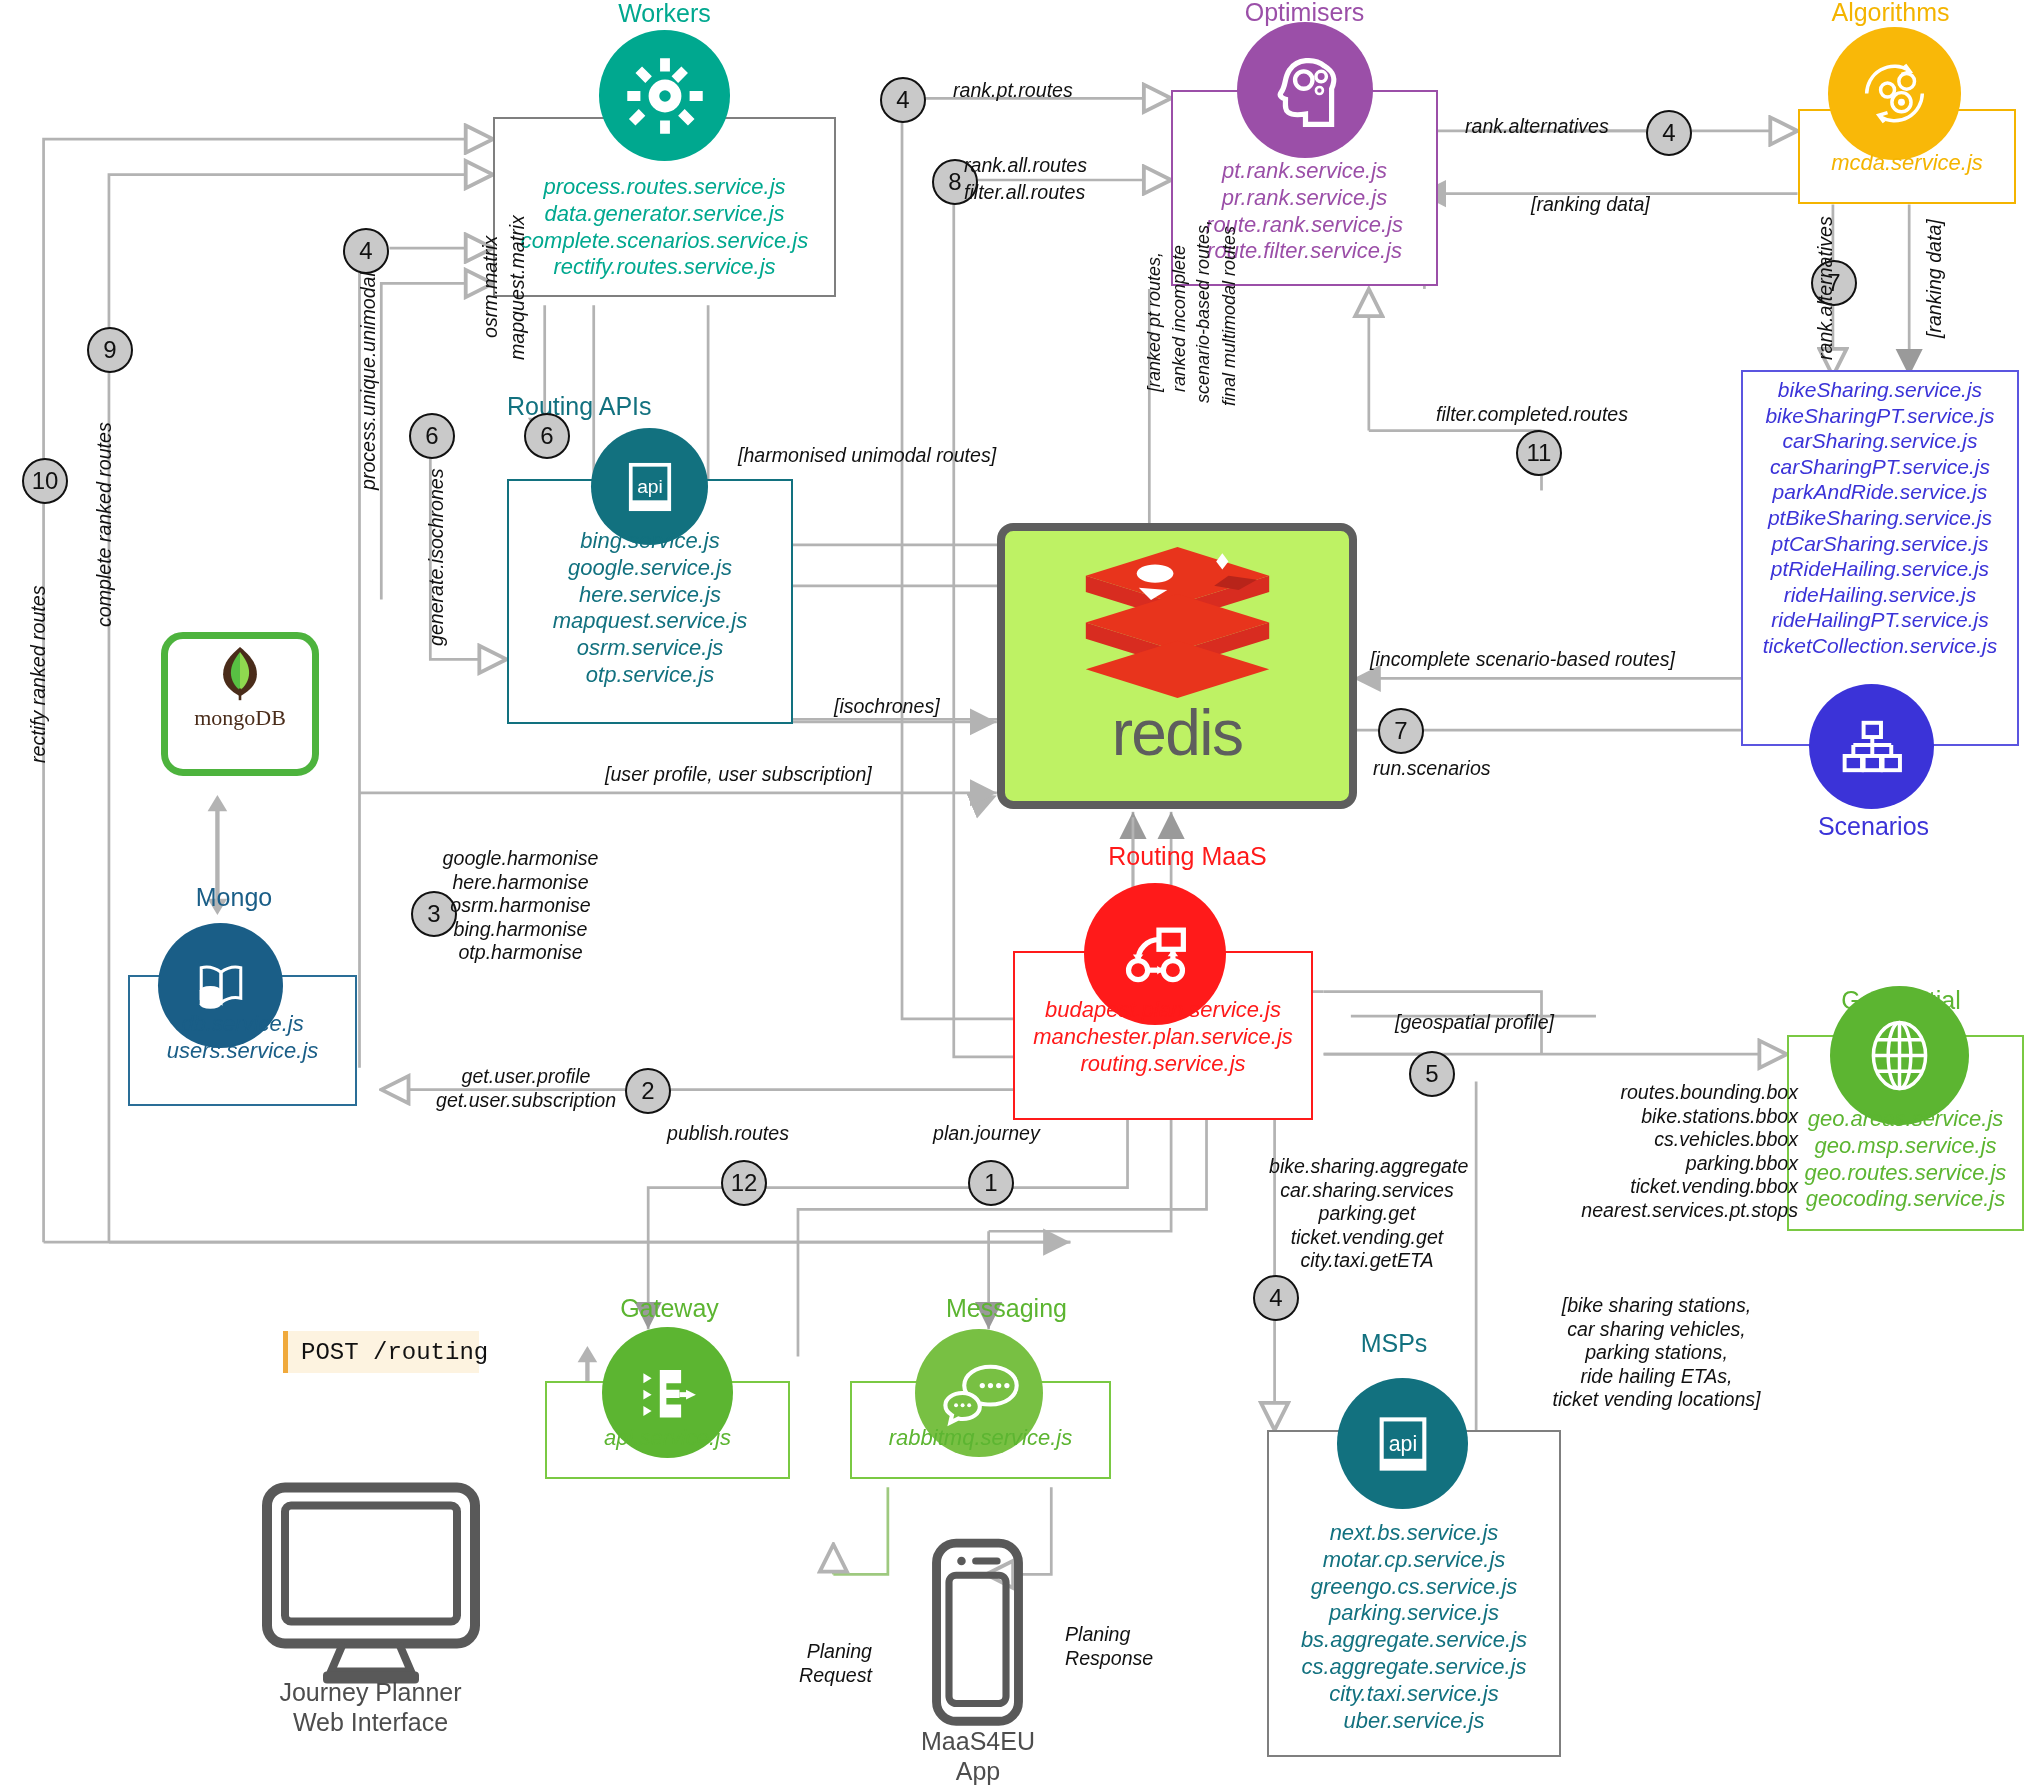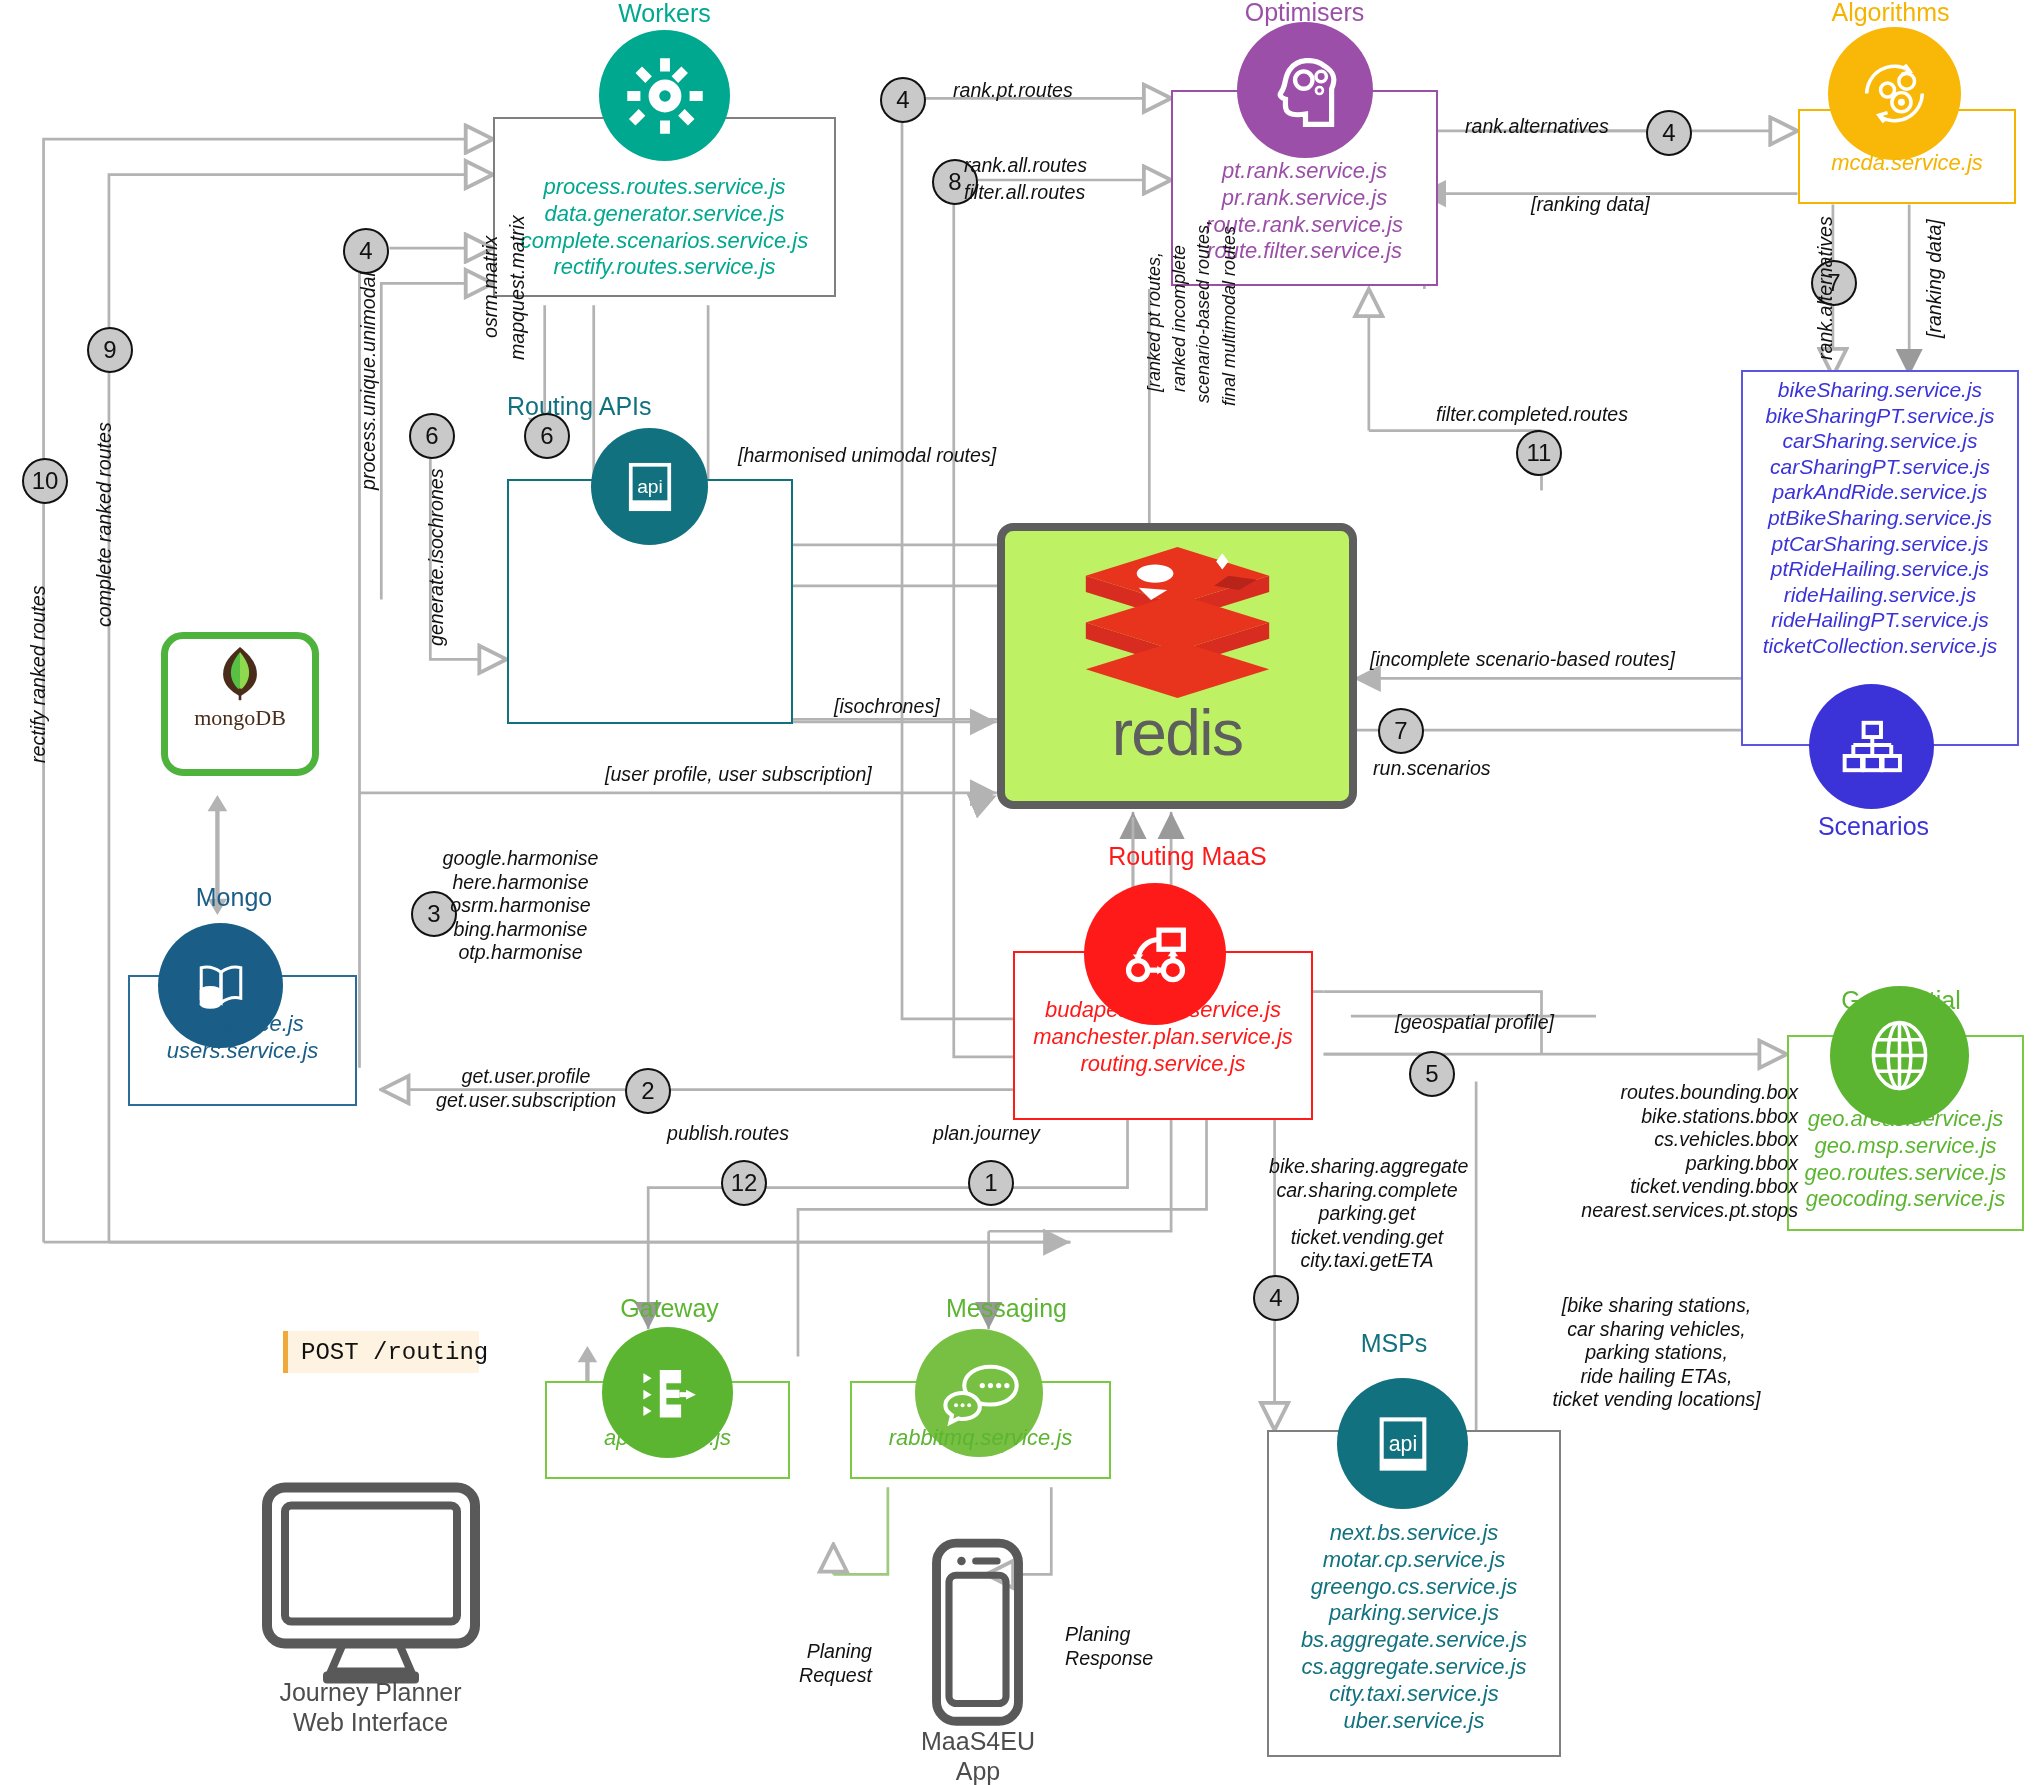--- a/index.html
+++ b/index.html
@@ -243,20 +243,28 @@
   <div class="comptitle c-scen" style="left:1792px;top:812px;width:163px;">Scenarios</div>
 
   <div class="comptitle c-api" style="left:507px;top:392px;width:229px;text-align:left;">Routing APIs</div>
   <div class="compbox b-api" style="left:507px;top:479px;width:286px;height:245px;border-width:2.7px;"></div>
   <div class="iconcirc" style="left:591px;top:428px;width:117px;height:117px;background:#12717f;">
     <svg viewBox="0 0 100 100" width="74" height="74">
       <rect x="24" y="20" width="52" height="60" fill="none" stroke="#fff" stroke-width="5"></rect>
       <rect x="24" y="68" width="52" height="12" fill="#fff"></rect>
       <text x="50" y="58" font-size="26" fill="#fff" text-anchor="middle" font-family="Liberation Sans, sans-serif">api</text>
     </svg>
+  </div>
+  <div class="svclist c-api" style="left:507px;top:528px;width:286px;">
+    <div>bing.service.js</div>
+    <div>google.service.js</div>
+    <div>here.service.js</div>
+    <div>mapquest.service.js</div>
+    <div>osrm.service.js</div>
+    <div>otp.service.js</div>
   </div>
 
   <div class="abs" style="left:161px;top:632px;width:158px;height:144px;border:7.6px solid #4db33d;border-radius:22px;background:#fff;box-sizing:border-box;">
     <svg viewBox="0 0 100 100" width="82" height="65" style="display:block;margin:4.4px auto 0;">
       <path d="M50 6C36 18 24 30 24 48c0 16 12 26 26 34 14-8 26-18 26-34C76 30 64 18 50 6z" fill="#4a2c1a"></path>
       <path d="M50 14c-8 10-14 20-14 32 0 11 6 20 14 27V14z" fill="#58c043"></path>
       <path d="M50 14c8 10 14 20 14 32 0 11-6 20-14 27V14z" fill="#8fd94f"></path>
       <rect x="48" y="70" width="4" height="18" fill="#4a2c1a"></rect>
     </svg>
     <div style="text-align:center;font-family:'Liberation Serif',serif;font-size:22px;color:#4a2c1a;margin-top:-3.3px;">mongoDB</div>
@@ -487,21 +495,21 @@
     <div>routes.bounding.box</div>
     <div>bike.stations.bbox</div>
     <div>cs.vehicles.bbox</div>
     <div>parking.bbox</div>
     <div>ticket.vending.bbox</div>
     <div>nearest.services.pt.stops</div>
   </div>
 
   <div class="elbl ctr" style="left:1269px;top:1155px;width:196px;">
     <div>bike.sharing.aggregate</div>
-    <div>car.sharing.complete</div>
+    <div>car.sharing.services</div>
     <div>parking.get</div>
     <div>ticket.vending.get</div>
     <div>city.taxi.getETA</div>
   </div>
 
   <div class="elbl ctr" style="left:1493px;top:1294px;width:327px;">
     <div>[bike sharing stations,</div>
     <div>car sharing vehicles,</div>
     <div>parking stations,</div>
     <div>ride hailing ETAs,</div>

